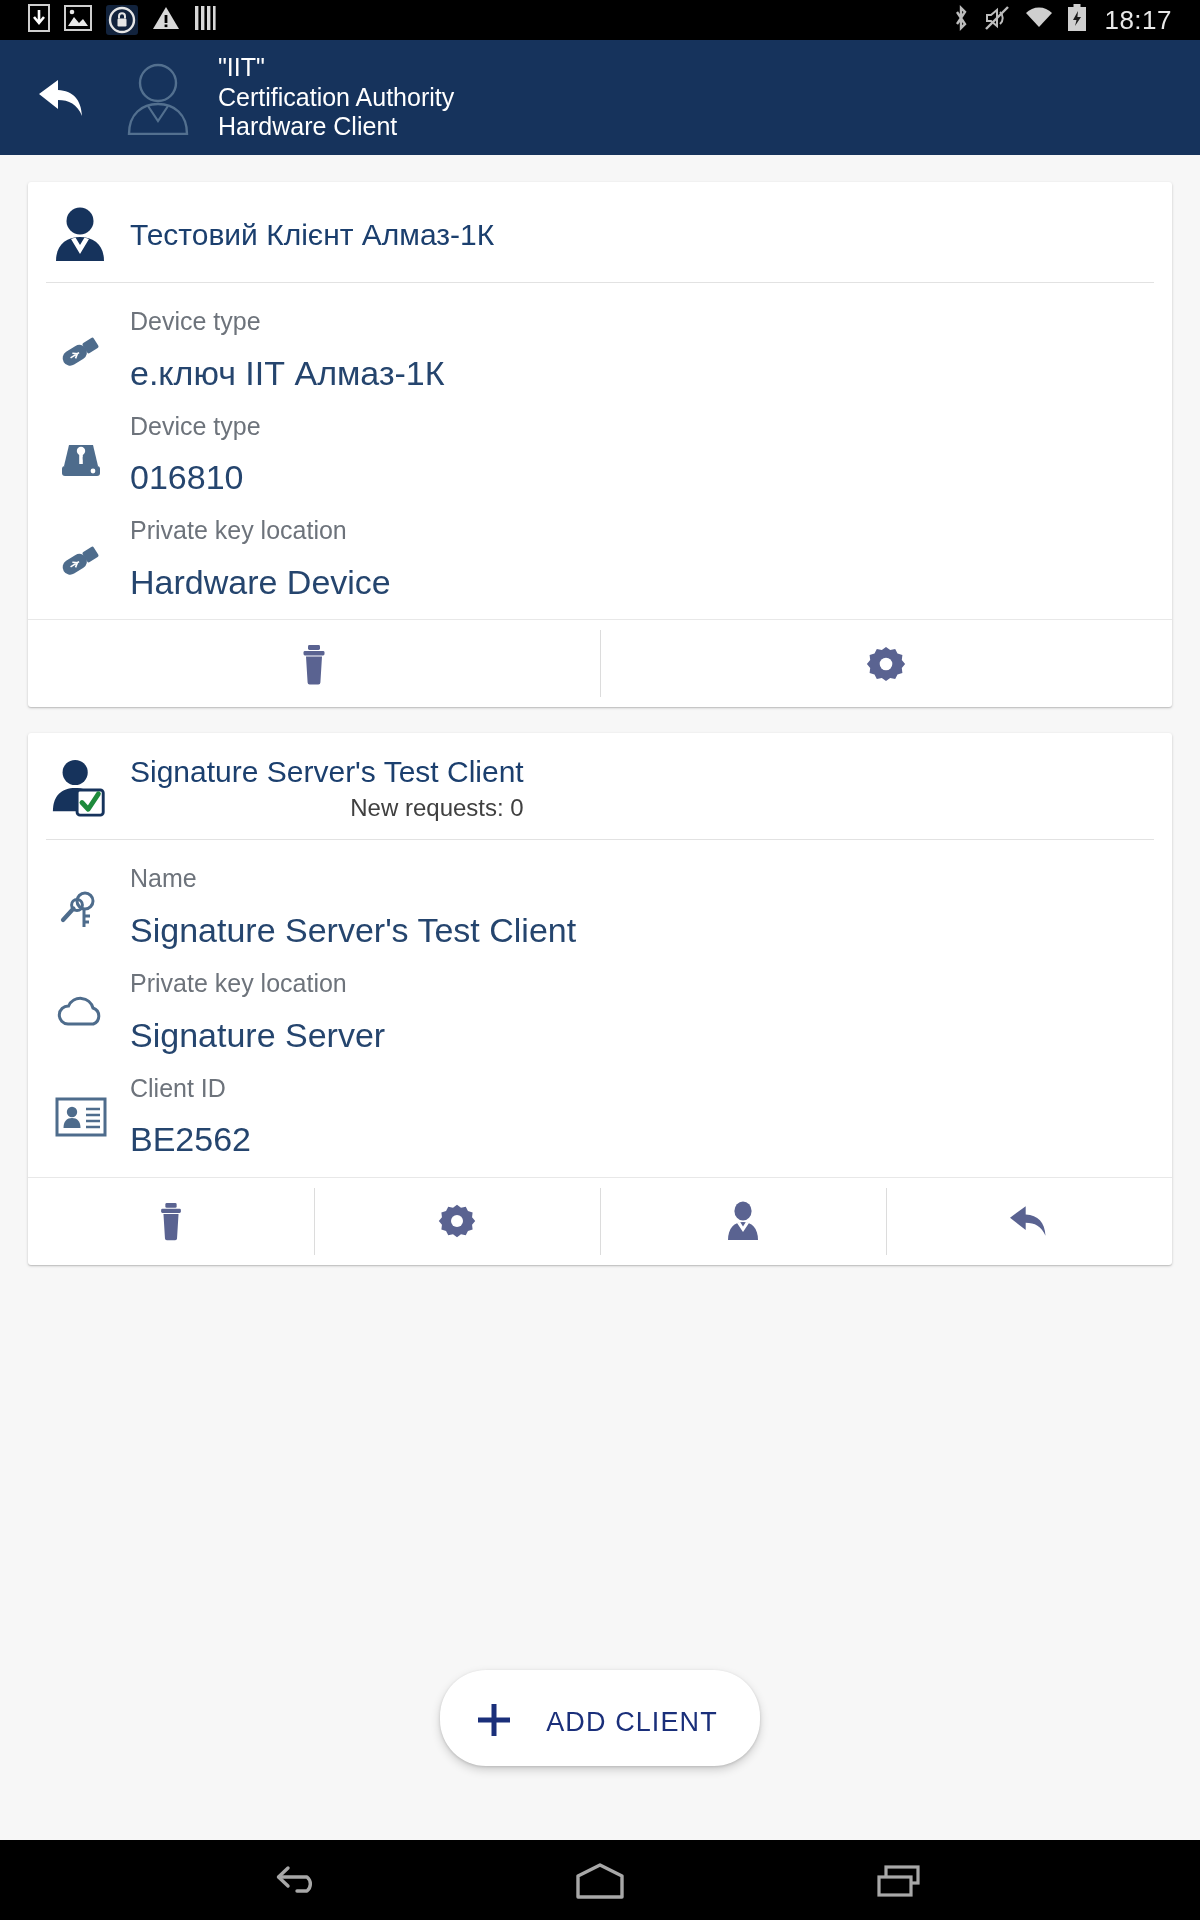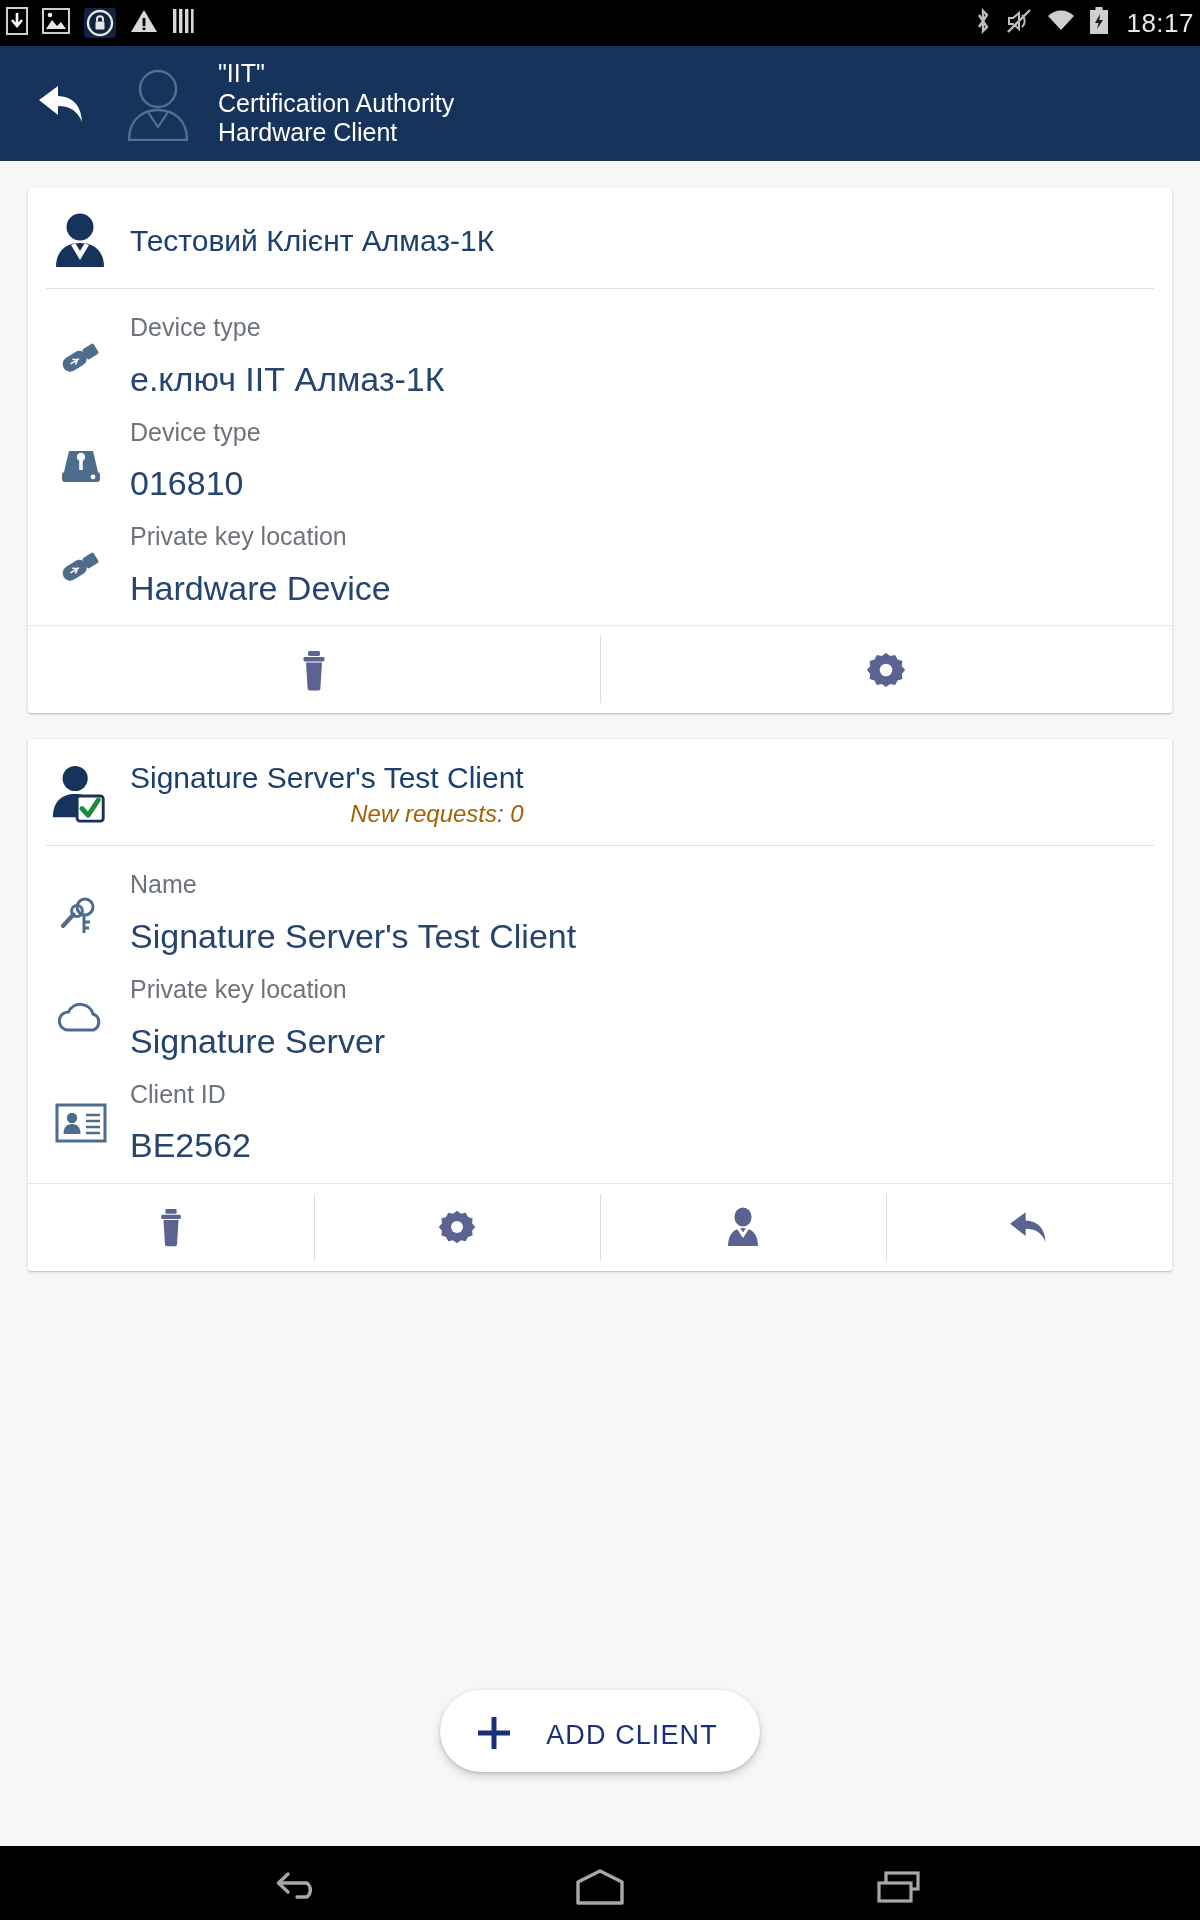--- a/index.html
+++ b/index.html
@@ -5,23 +5,23 @@
   * { box-sizing: border-box; margin: 0; padding: 0; }
   html, body {
     width: 1200px; height: 1920px;
     font-family: "Liberation Sans", sans-serif;
     background: #f7f7f7;
     overflow: hidden;
   }
 
   
   .statusbar {
-    height: 46px; background: #000;
+    height: 40px; background: #000;
     display: flex; align-items: center;
-    padding: 0 6px;
+    padding: 0 28px;
     position: relative;
   }
   .sb-left { display: flex; align-items: center; gap: 14px; }
   .sb-right {
     margin-left: auto; display: flex; align-items: center; gap: 13px;
   }
   .sb-ico { display: block; }
   .sb-time {
     color: #e8e8e8; font-size: 26px; letter-spacing: 0.5px;
     font-family: "Liberation Sans", sans-serif;
@@ -74,21 +74,21 @@
   .card-head-icon {
     width: 60px; height: 60px; flex: 0 0 auto;
     display: flex; align-items: center; justify-content: center;
     margin-right: 20px;
   }
   .card-head-text { display: flex; flex-direction: column; justify-content: center; align-items: flex-end; }
   .card-title {
     font-size: 30px; color: #1b3f6e; font-weight: 400; line-height: 1.1;
   }
   .card-subtitle {
-    font-size: 24px; color: #a16207; margin-top: 7px; line-height: 1.1; font-style: italic;
+    font-size: 24px; color: #404040; margin-top: 7px; line-height: 1.1;
   }
 
   .divider { height: 1px; background: #e2e2e2; margin: 0 18px; }
 
   .rows { padding: 16px 8px 6px 0; }
   .row {
     display: flex; align-items: flex-start;
     padding: 7px 22px 9px 22px;
   }
   .row-icon {
@@ -120,21 +120,21 @@
 
   
   .add-client-wrap {
     position: absolute;
     left: 0; right: 0; bottom: 74px;
     display: flex; justify-content: center;
   }
   .add-client {
     background: #fff;
     border-radius: 46px;
-    height: 82px;
+    height: 96px;
     min-width: 272px;
     display: flex; align-items: center;
     padding: 8px 42px 0 34px;
     box-shadow: 0 4px 10px rgba(0,0,0,0.17), 0 1px 3px rgba(0,0,0,0.14);
   }
   .add-client-label {
     font-size: 27px; color: #1a2f7a; letter-spacing: 1.1px;
     margin-left: 32px; white-space: nowrap;
   }
 

